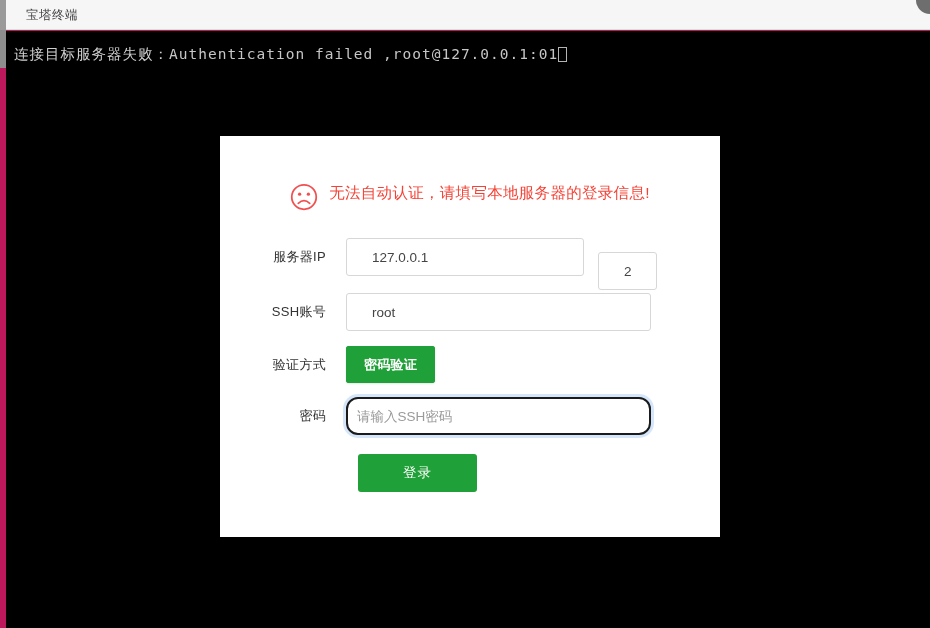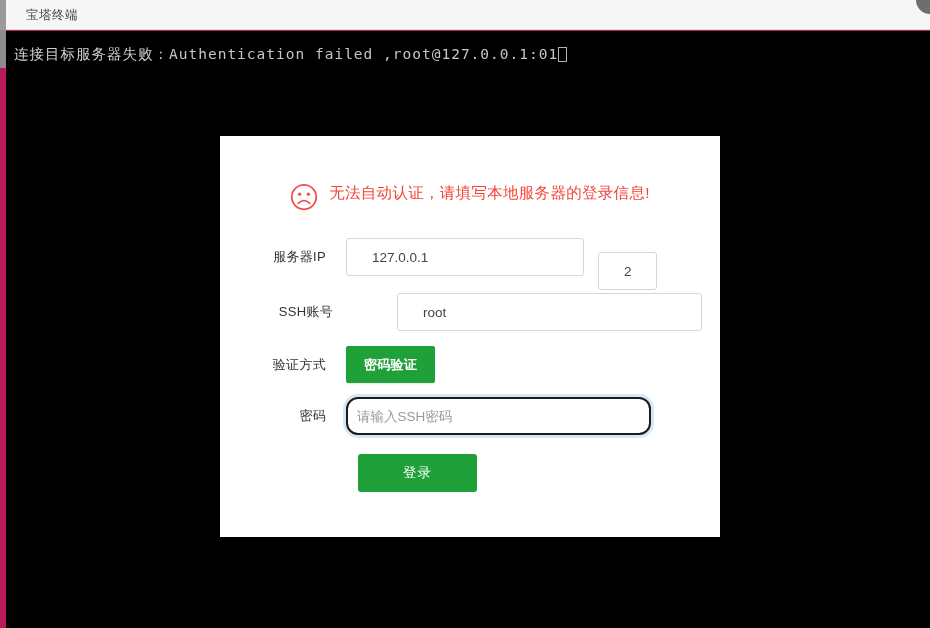--- a/index.html
+++ b/index.html
@@ -118,21 +118,21 @@
     letter-spacing: 0.3px;
   }
 
   
   .form-row {
     position: absolute;
     display: flex;
     align-items: center;
   }
   .row-ip   { left: 40px; top: 88px; }
-  .row-ssh  { left: 47px; top: 157px; gap: 44px; }
+  .row-ssh  { left: 40px; top: 157px; }
   .row-auth { left: 40px; top: 210px; }
   .row-pwd  { left: 40px; top: 261px; }
   .row-submit { left: 40px; top: 318px; }
 
   .field-label {
     width: 86px;
     text-align: right;
     padding-right: 20px;
     font-size: 13px;
     color: #333333;

